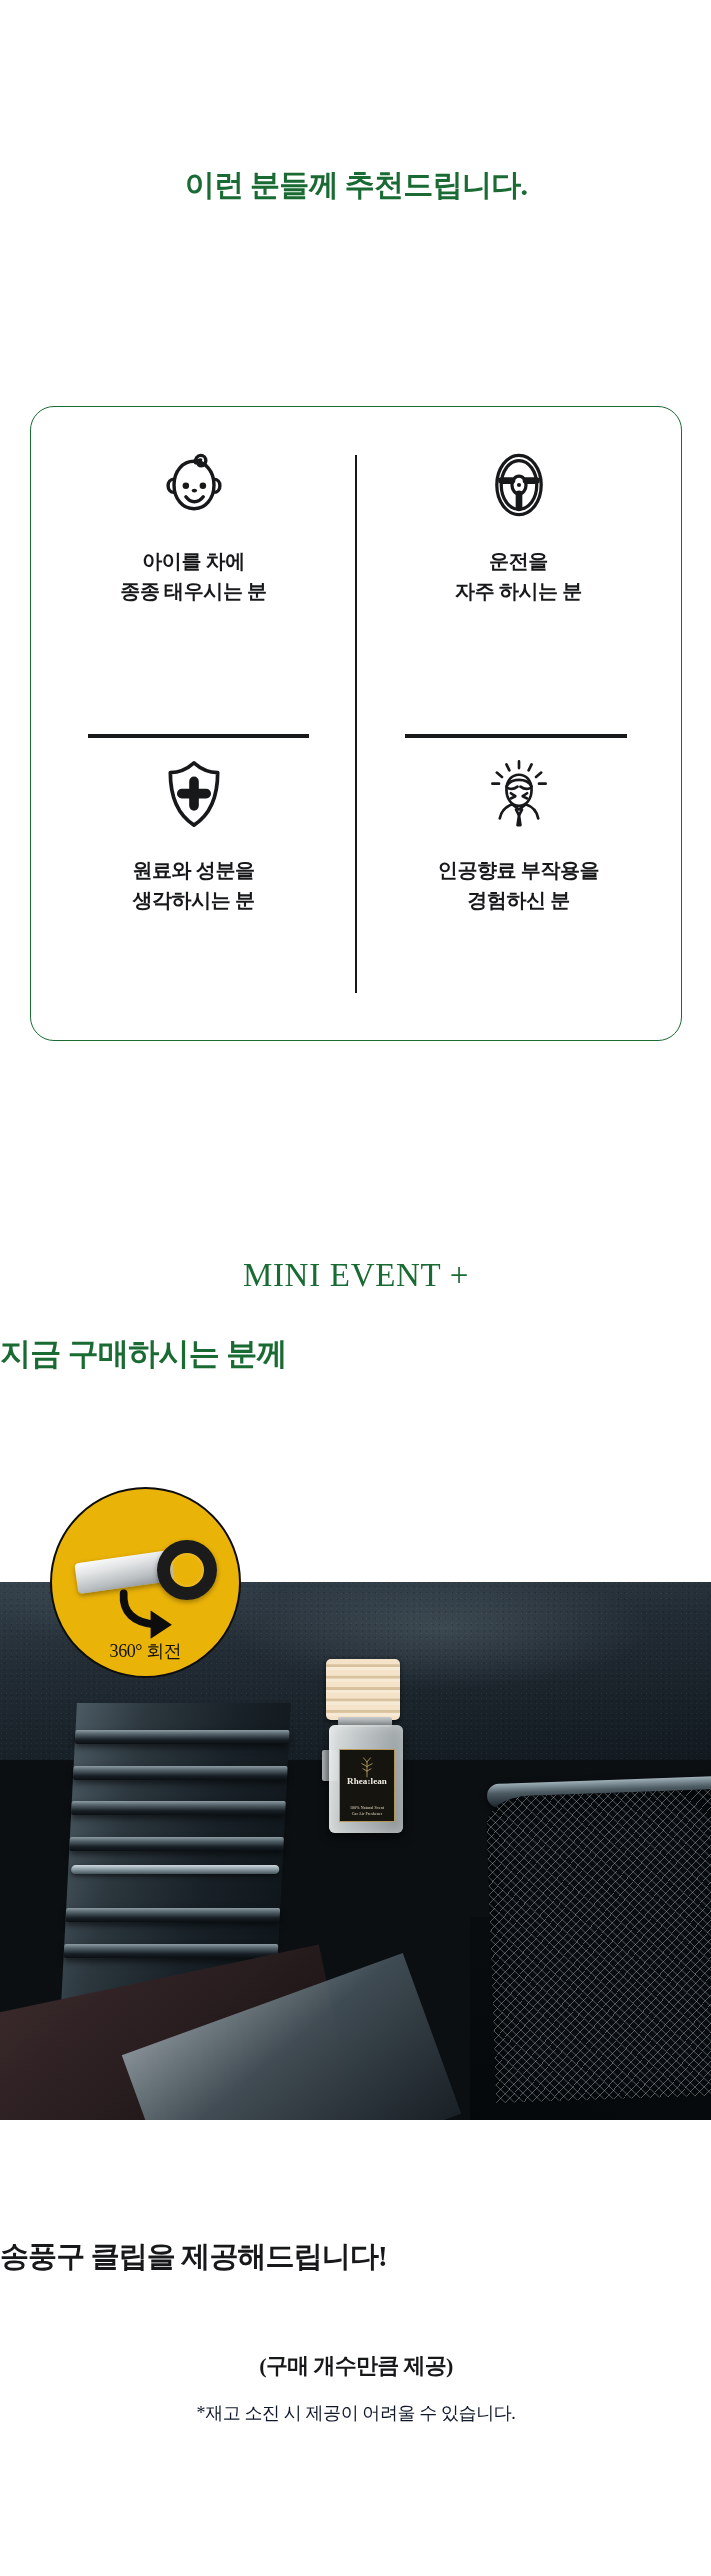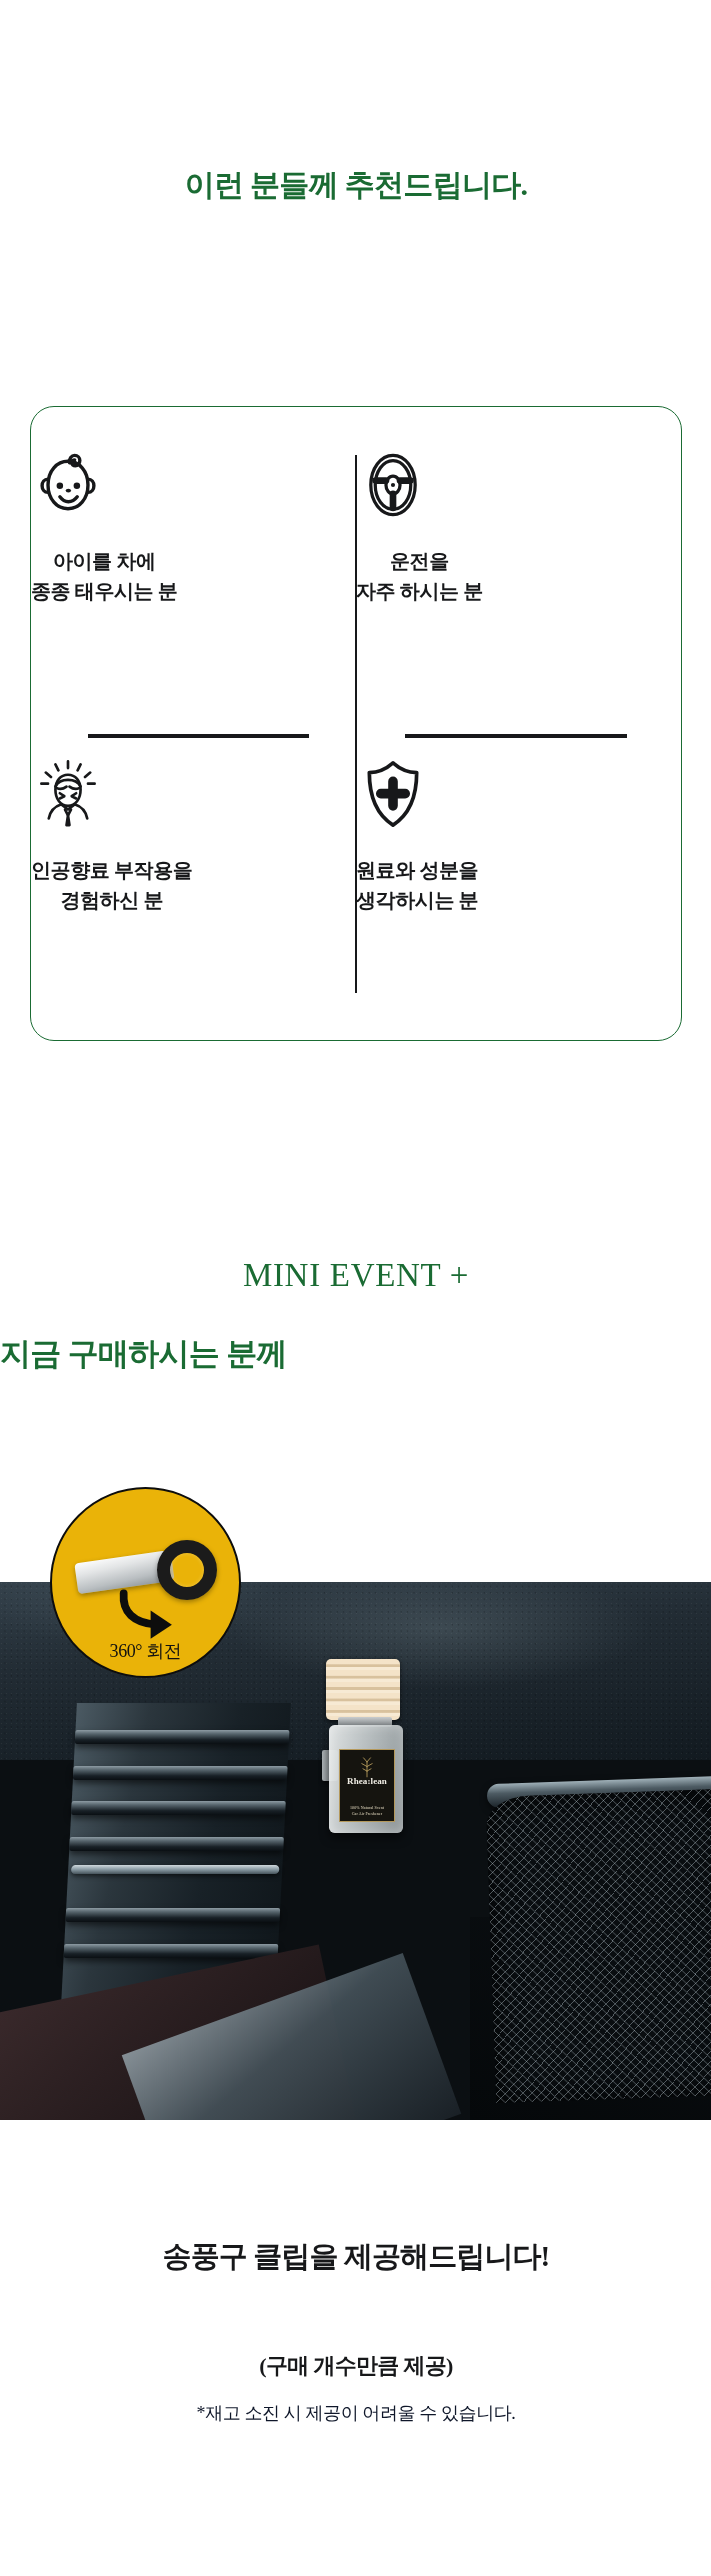--- a/index.html
+++ b/index.html
@@ -46,21 +46,21 @@
     position:absolute;
     inset:0;
     display:grid;
     grid-template-columns:1fr 1fr;
     grid-template-rows:1fr 1fr;
   }
   .card-cell{
     position:relative;
     display:flex;
     flex-direction:column;
-    align-items:flex-start;
+    align-items:center;
     justify-content:flex-start;
     padding-top:41px;
     box-sizing:border-box;
   }
   .card-cell.row2{ padding-top:33px; }
   .cell-icon{
     width:74px; height:74px;
     display:flex;
     align-items:center;
     justify-content:center;
@@ -356,21 +356,20 @@
     font-weight:400;
     color:#111111;
     letter-spacing:-0.4px;
   }
 
   
   .gift-title{
     position:absolute;
     left:0; top:2237px;
     width:712px;
-    text-align:center;
     font-family:"Liberation Serif", serif;
     font-size:29px;
     font-weight:700;
     letter-spacing:-0.9px;
     color:#17181a;
     white-space:nowrap;
   }
   .gift-note{
     position:absolute;
     left:0; top:2351px;
@@ -431,20 +430,33 @@
             <ellipse cx="50" cy="50" rx="9.5" ry="12"></ellipse>
             <circle cx="50" cy="50" r="2.8" fill="#17181a" stroke="none"></circle>
             <path d="M26.5 44h14" stroke-width="9"></path>
             <path d="M59.5 44h14" stroke-width="9"></path>
             <path d="M50 62v19" stroke-width="9"></path>
           </svg>
         </span>
         <div class="cell-caption">
           <span>운전을</span>
           <span>자주 하시는 분</span>
+        </div>
+      </div>
+
+      <div class="card-cell row2">
+        <span class="cell-icon">
+          <svg viewBox="0 0 100 100" fill="none" stroke="#17181a" stroke-width="5" stroke-linecap="round" stroke-linejoin="round">
+            <path d="M50 8C40 17 28 21 18 21c0 34 10 57 32 71 22-14 32-37 32-71-10 0-22-4-32-13z"></path>
+            <path d="M50 33v33M33.5 49.5h33" stroke-width="13"></path>
+          </svg>
+        </span>
+        <div class="cell-caption">
+          <span>원료와 성분을</span>
+          <span>생각하시는 분</span>
         </div>
       </div>
 
       <div class="card-cell row2">
         <span class="cell-icon">
           <svg viewBox="0 0 100 100" fill="none" stroke="#17181a" stroke-width="3.6" stroke-linecap="round" stroke-linejoin="round">
             <path d="M50 6v9M33 10l4 8M67 10l-4 8M20 21l7 6M80 21l-7 6M14 36h9M86 36h-9"></path>
             <path d="M33 44c0-12 7-20 17-20s17 8 17 20c0 13-7 22-17 22s-17-9-17-22z"></path>
             <path d="M33 40c3-6 8-9 17-9s14 3 17 9"></path>
             <path d="M35 42c4 2 9 1 13-2M65 42c-4 2-9 1-13-2"></path>
@@ -453,33 +465,20 @@
             <path d="M41 64c-9 3-15 9-17 19M59 64c9 3 15 9 17 19"></path>
             <path d="M46 71l4 8 4-8"></path>
             <path d="M50 79l-2 13h4z"></path>
           </svg>
         </span>
         <div class="cell-caption">
           <span>인공향료 부작용을</span>
           <span>경험하신 분</span>
         </div>
       </div>
-
-      <div class="card-cell row2">
-        <span class="cell-icon">
-          <svg viewBox="0 0 100 100" fill="none" stroke="#17181a" stroke-width="5" stroke-linecap="round" stroke-linejoin="round">
-            <path d="M50 8C40 17 28 21 18 21c0 34 10 57 32 71 22-14 32-37 32-71-10 0-22-4-32-13z"></path>
-            <path d="M50 33v33M33.5 49.5h33" stroke-width="13"></path>
-          </svg>
-        </span>
-        <div class="cell-caption">
-          <span>원료와 성분을</span>
-          <span>생각하시는 분</span>
-        </div>
-      </div>
     </div>
 
     <div class="card-vdiv"></div>
     <div class="card-hdiv left"></div>
     <div class="card-hdiv right"></div>
   </div>
 
   <div class="mini-event-en">MINI EVENT +</div>
   <div class="mini-event-ko">지금 구매하시는 분께</div>
 

